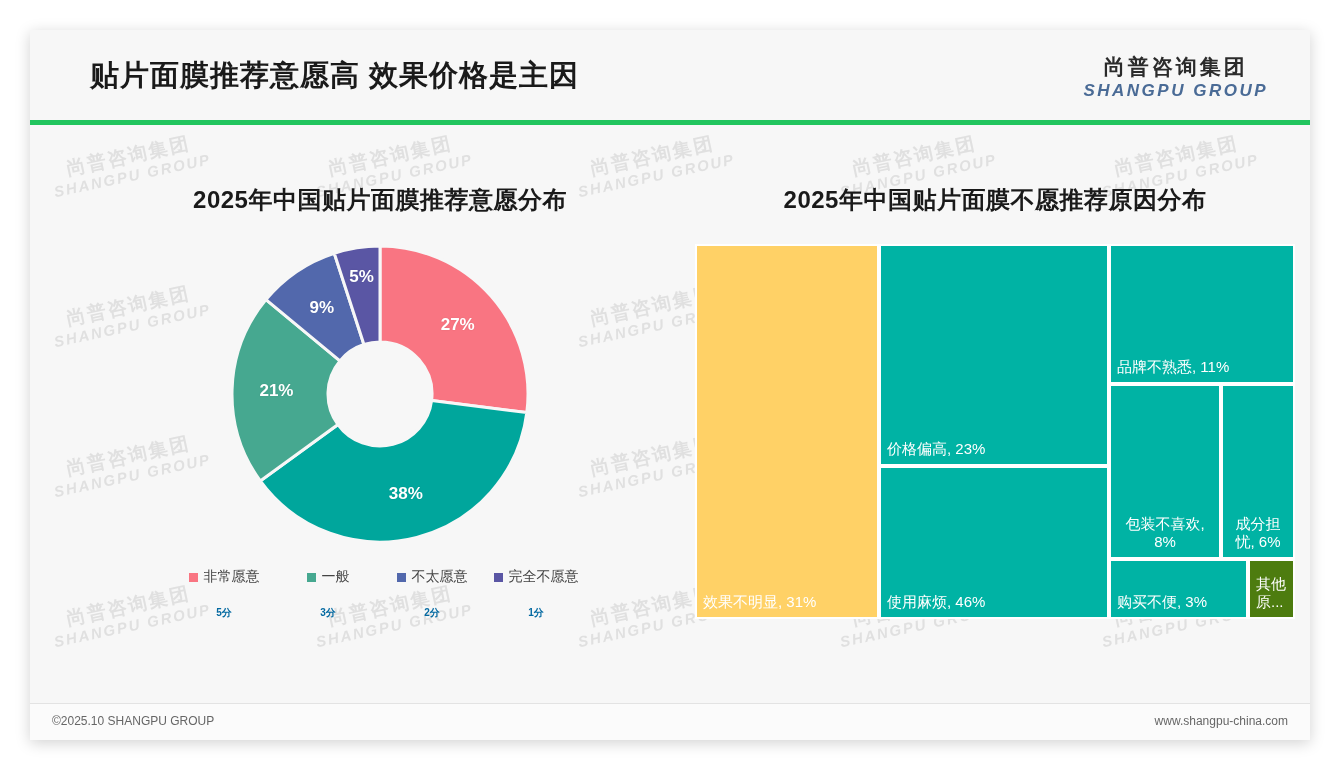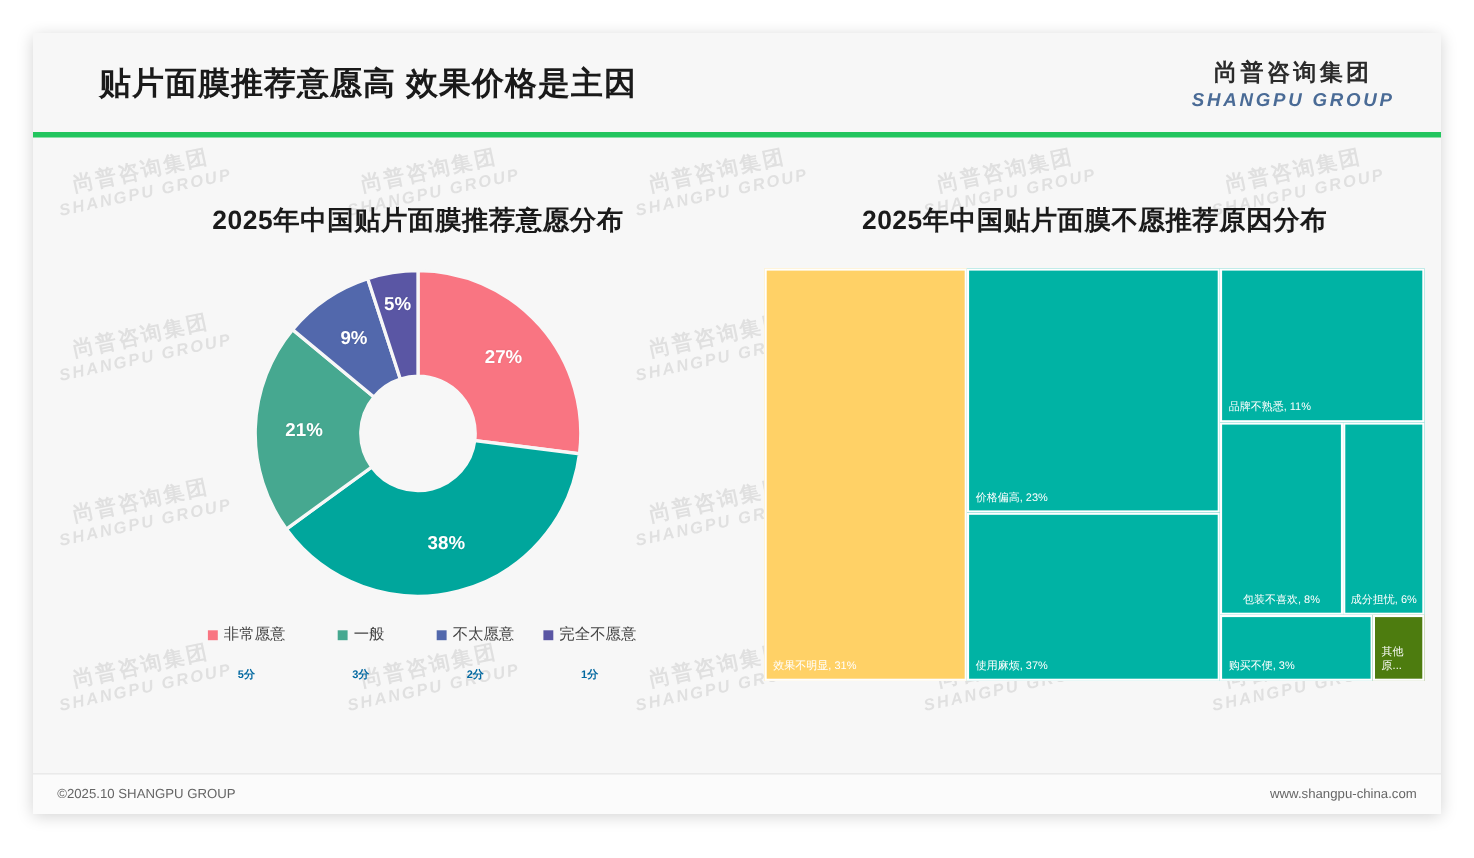--- a/index.html
+++ b/index.html
@@ -163,21 +163,21 @@
     box-sizing: border-box;
     border: 2px solid #ffffff;
     overflow: hidden;
   }
   .tm-label {
     position: absolute;
     left: 6px;
     right: 4px;
     bottom: 5px;
     color: #ffffff;
-    font-size: 10px;
+    font-size: 15px;
     line-height: 1.25;
     word-break: break-all;
   }
   .tm-label.ctr   { text-align: center; left: 3px; right: 3px; }
   
   .note {
     position: absolute;
     left: 90px;
     top: 673px;
     width: 560px;
@@ -359,21 +359,21 @@
     <div class="panel panel-right">
       <div class="chart-title">2025年中国贴片面膜不愿推荐原因分布</div>
       <div class="treemap" id="treemap">
           <div class="tm-cell" style="left: 0px; top: 0px; width: 184px; height: 375px; background: rgb(255, 209, 102);">
             <div class="tm-label">效果不明显, 31%</div>
           </div>
           <div class="tm-cell" style="left: 184px; top: 0px; width: 230px; height: 222px; background: rgb(0, 179, 164);">
             <div class="tm-label">价格偏高, 23%</div>
           </div>
           <div class="tm-cell" style="left: 184px; top: 222px; width: 230px; height: 153px; background: rgb(0, 179, 164);">
-            <div class="tm-label">使用麻烦, 37%</div>
+            <div class="tm-label">使用麻烦, 46%</div>
           </div>
           <div class="tm-cell" style="left: 414px; top: 0px; width: 186px; height: 140px; background: rgb(0, 179, 164);">
             <div class="tm-label">品牌不熟悉, 11%</div>
           </div>
           <div class="tm-cell" style="left: 414px; top: 140px; width: 112px; height: 175px; background: rgb(0, 179, 164);">
             <div class="tm-label ctr">包装不喜欢, 8%</div>
           </div>
           <div class="tm-cell" style="left: 526px; top: 140px; width: 74px; height: 175px; background: rgb(0, 179, 164);">
             <div class="tm-label ctr">成分担忧, 6%</div>
           </div>

